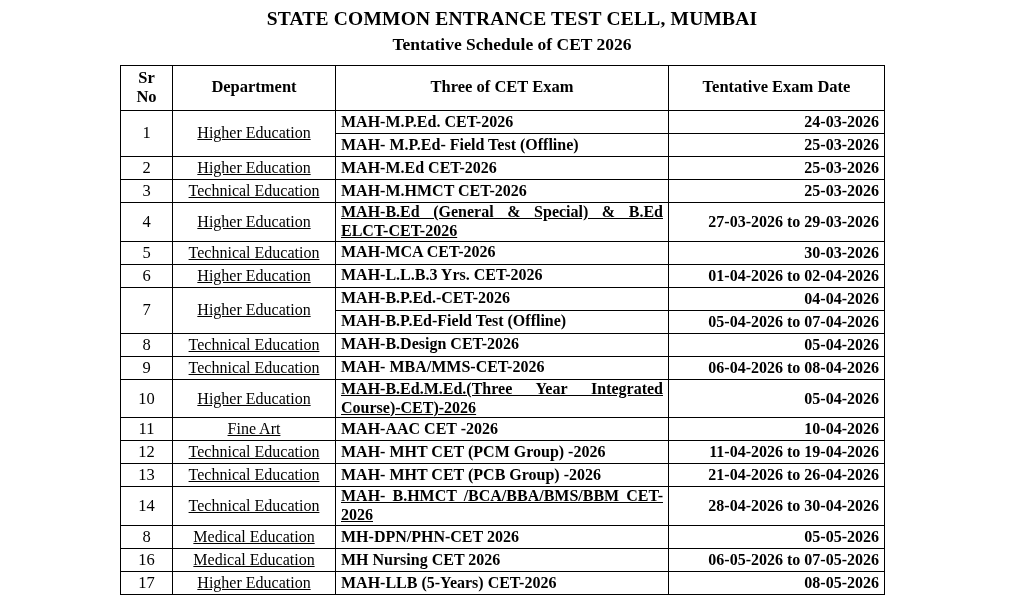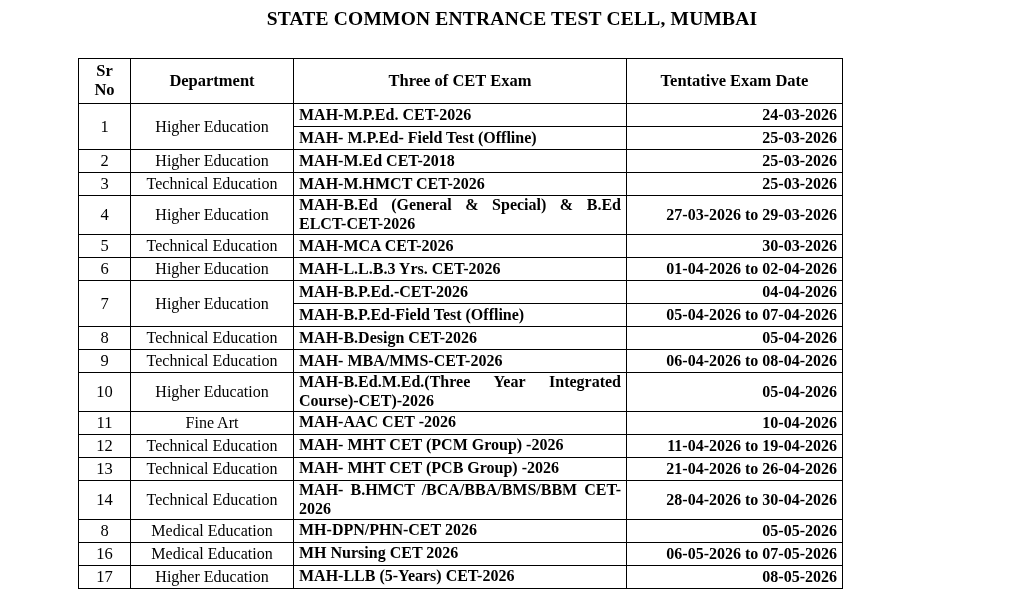--- a/index.html
+++ b/index.html
@@ -30,22 +30,22 @@
     letter-spacing: 0.2px;
     line-height: 1.35;
   }
   .title-line2 {
     font-size: 17.5px;
     font-weight: bold;
     line-height: 1.35;
     margin-top: 1px;
   }
   .table-wrap {
-    margin-top: 26px;
-    padding-left: 78px;
+    margin-top: 8px;
+    padding-left: 120px;
     padding-right: 130px;
   }
   table.sched {
     border-collapse: collapse;
     table-layout: fixed;
     width: 764px;
     border: 1px solid #000;
   }
   table.sched th, table.sched td {
     border: 1px solid #000;
@@ -66,47 +66,50 @@
   }
   td.sr {
     text-align: center;
     font-size: 16.5px;
     font-weight: normal;
   }
   td.dept {
     text-align: center;
     font-size: 16px;
     font-weight: normal;
+    text-decoration: underline;
   }
   td.name {
     text-align: left;
     font-size: 16px;
     font-weight: bold;
     line-height: 1.18;
   }
   td.name.justify {
     text-align: justify;
     text-align-last: justify;
+    text-decoration: underline;
   }
   td.date {
     text-align: right;
     font-size: 16px;
     font-weight: bold;
   }
   .rowh { height: 23px; }
   .rowh2 { height: 25px; }
   .subrow td { border-left: 1px solid #000; }
 </style>
 </head>
 <body>
 
 <div class="page">
 
   <div class="title-block">
     <div class="title-line1">STATE COMMON ENTRANCE TEST CELL, MUMBAI</div>
+    <div class="title-line2">Tentative Schedule of CET 2026</div>
   </div>
 
   <div class="table-wrap">
     <table class="sched">
       <colgroup>
         <col class="c-sr">
         <col class="c-dept">
         <col class="c-name">
         <col class="c-date">
       </colgroup>
@@ -128,21 +131,21 @@
             <td class="name">MAH-M.P.Ed. CET-2026</td>
             <td class="date">24-03-2026</td>
           </tr>
           <tr class="rowh subrow">
             <td class="name">MAH- M.P.Ed- Field Test (Offline)</td>
             <td class="date">25-03-2026</td>
           </tr>
           <tr class="rowh">
             <td class="sr" rowspan="1">2</td>
             <td class="dept" rowspan="1">Higher Education</td>
-            <td class="name">MAH-M.Ed CET-2018</td>
+            <td class="name">MAH-M.Ed CET-2026</td>
             <td class="date">25-03-2026</td>
           </tr>
           <tr class="rowh">
             <td class="sr" rowspan="1">3</td>
             <td class="dept" rowspan="1">Technical Education</td>
             <td class="name">MAH-M.HMCT CET-2026</td>
             <td class="date">25-03-2026</td>
           </tr>
           <tr class="rowh2">
             <td class="sr" rowspan="1">4</td>

